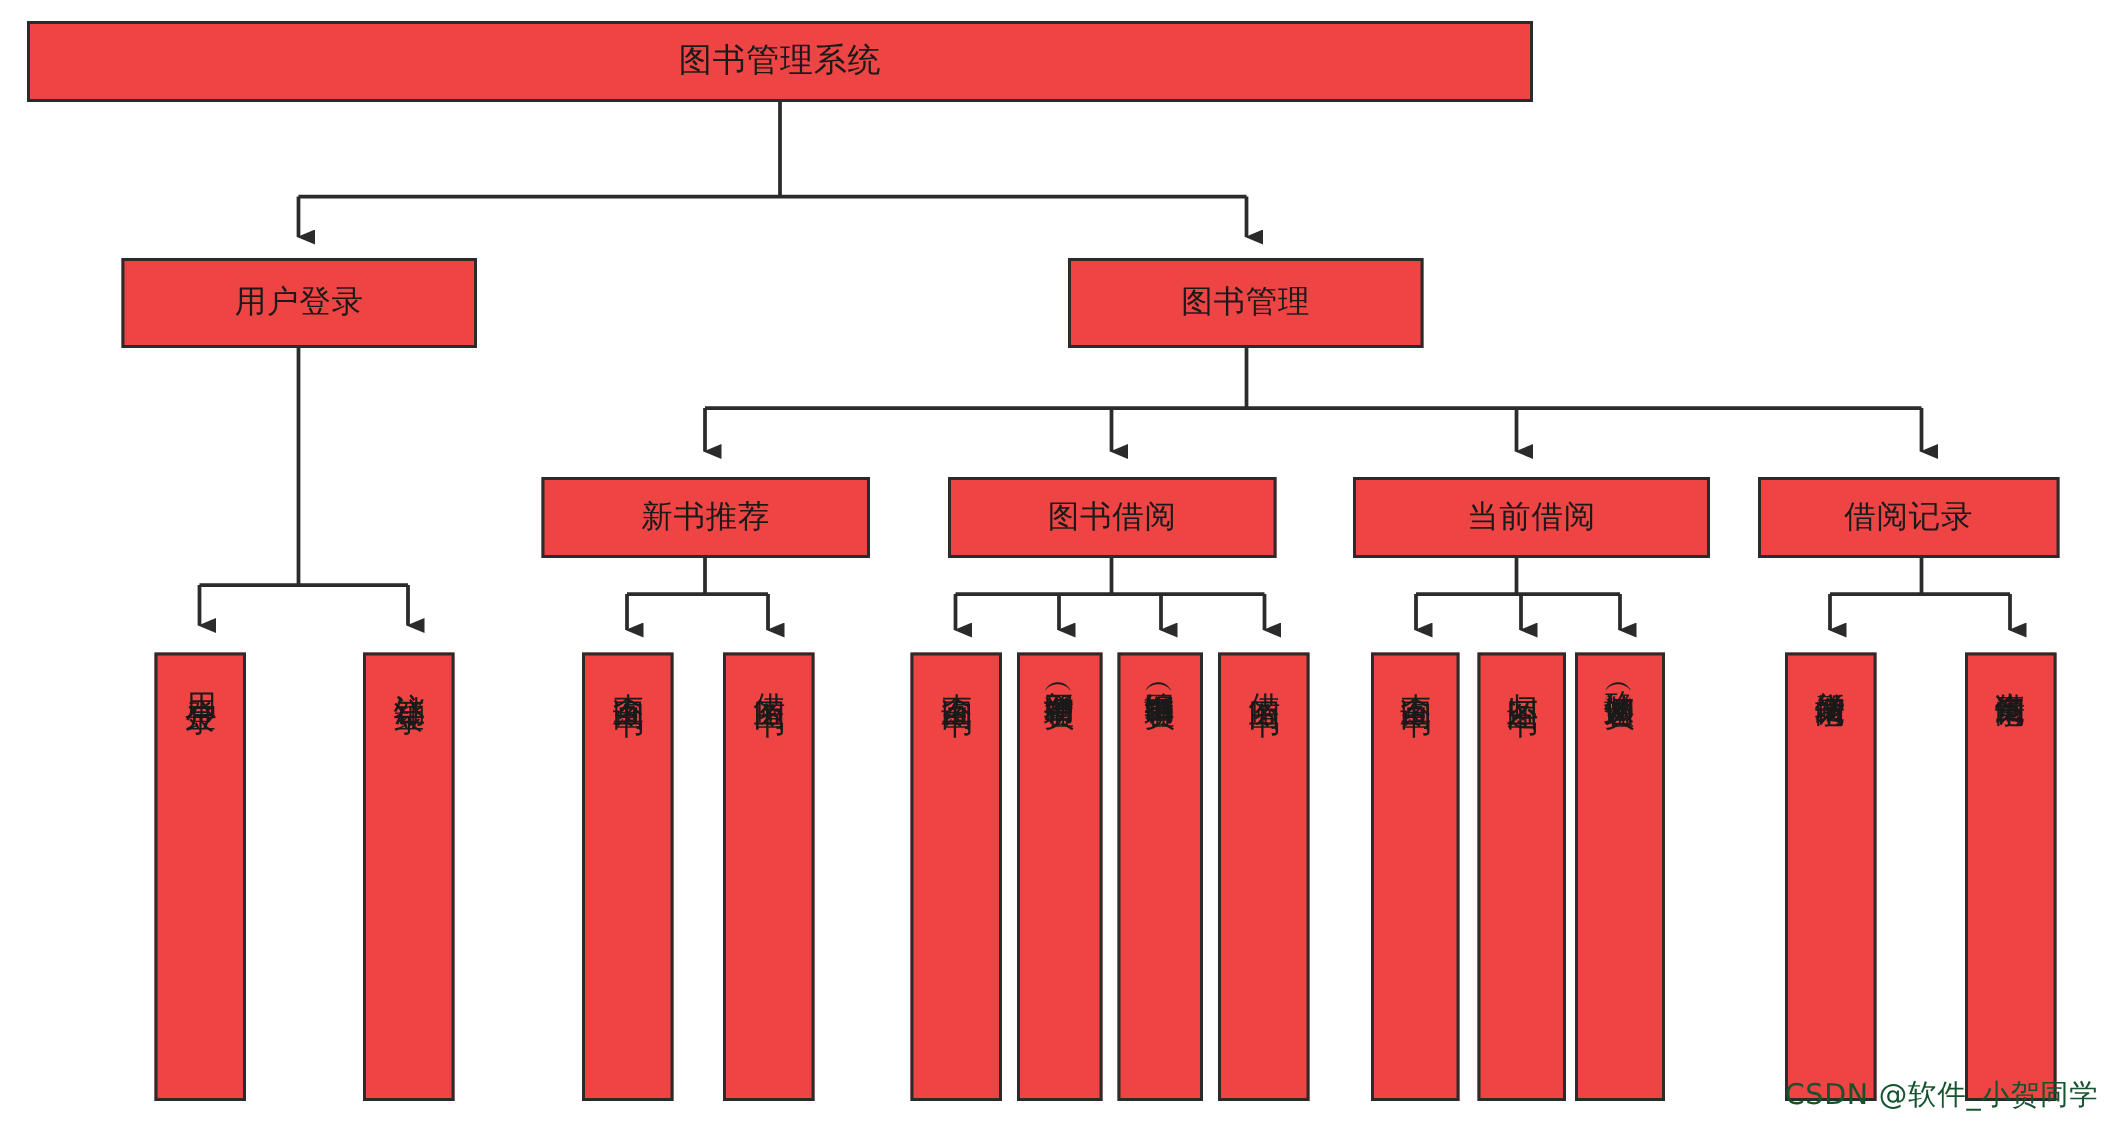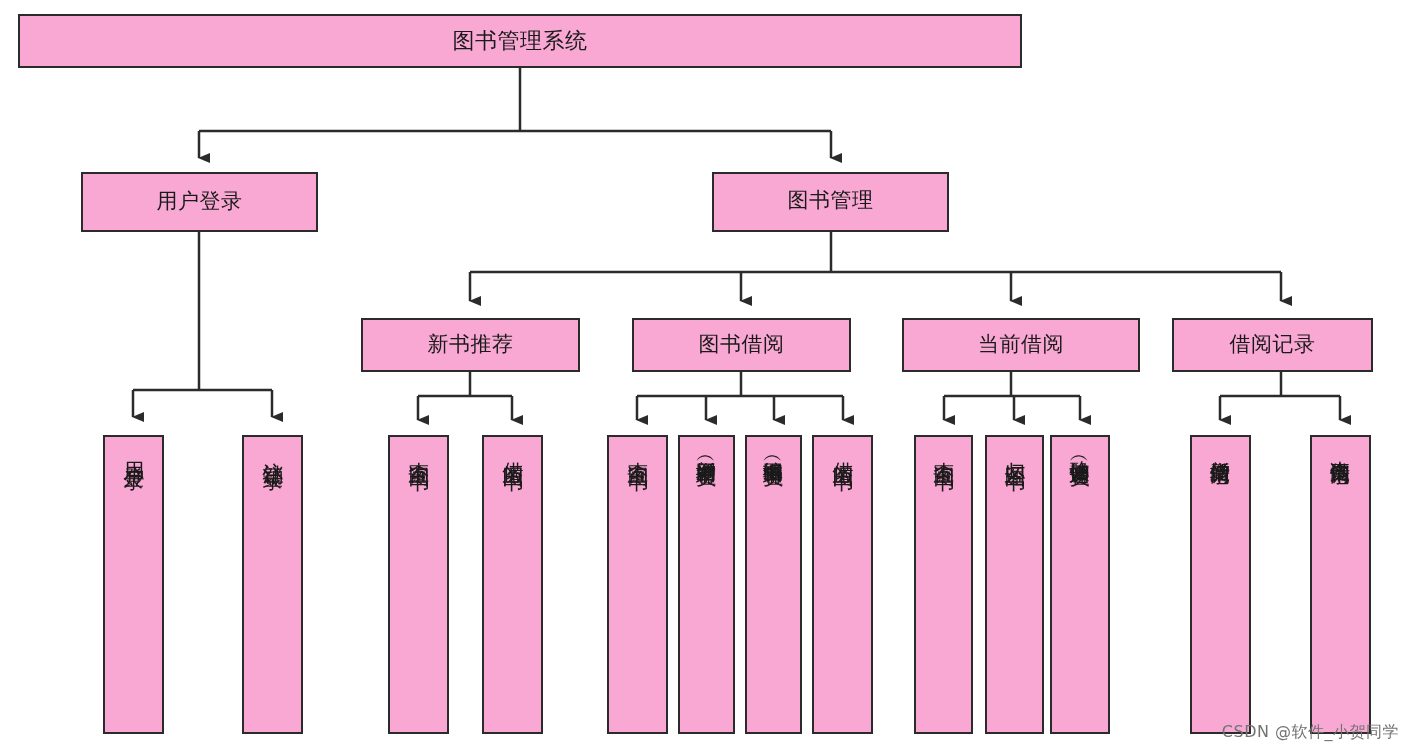--- a/index.html
+++ b/index.html
@@ -21,21 +21,21 @@
   #diagram-svg {
     position: absolute;
     left: 0;
     top: 0;
     width: 1405px;
     height: 747px;
   }
   .node {
     position: absolute;
     box-sizing: border-box;
-    background: #f9a8d4;
+    background: #ef4444;
     border: 2px solid #2b2b2b;
     display: flex;
     align-items: center;
     justify-content: center;
     color: #1a1a1a;
   }
   .node .label {
     display: block;
     line-height: 1.12;
     letter-spacing: 0.5px;
@@ -63,22 +63,22 @@
     letter-spacing: 3px;
   }
   .node-v.tall-text .label {
     font-size: 20px;
     letter-spacing: 1px;
   }
   #watermark {
     position: absolute;
     right: 6px;
     bottom: 4px;
-    font-size: 16px;
-    color: #737373;
+    font-size: 19px;
+    color: #14532d;
     letter-spacing: 0.5px;
     white-space: nowrap;
     font-family: "DejaVu Sans", "Liberation Sans", sans-serif;
     text-align: center;
   }
 </style>
 </head>
 <body>
 
 <div id="diagram-root">
@@ -134,21 +134,21 @@
   </svg>
 
   <div class="node node-h" id="node-root" style="left:18px; top:14px; width:1004px; height:54px;">
     <span class="label">图书管理系统</span>
   </div>
 
   <div class="node node-h" style="left:81px; top:172px; width:237px; height:60px;">
     <span class="label">用户登录</span>
   </div>
 
-  <div class="node node-h" style="left:712px; top:172px; width:237px; height:60px;font-family:Liberation Mono, monospace;">
+  <div class="node node-h" style="left:712px; top:172px; width:237px; height:60px;">
     <span class="label">图书管理</span>
   </div>
 
   <div class="node node-h" style="left:361px; top:318px; width:219px; height:54px;">
     <span class="label">新书推荐</span>
   </div>
 
   <div class="node node-h" style="left:632px; top:318px; width:219px; height:54px;">
     <span class="label">图书借阅</span>
   </div>

